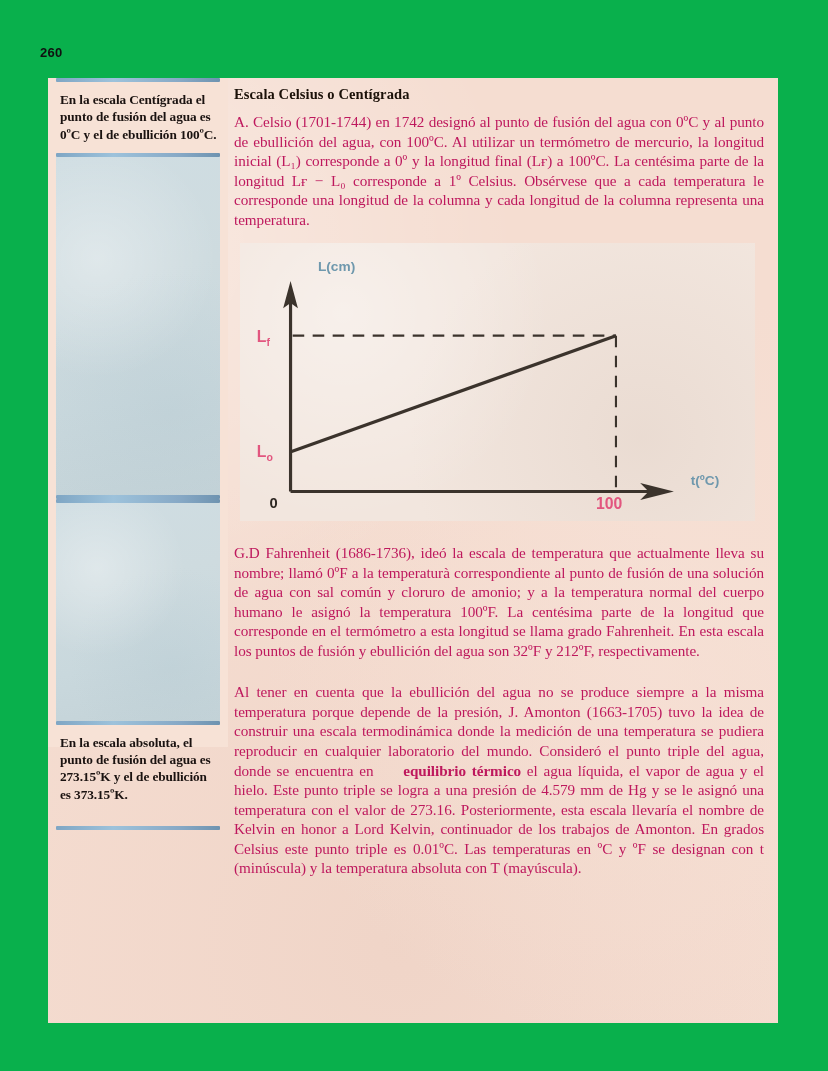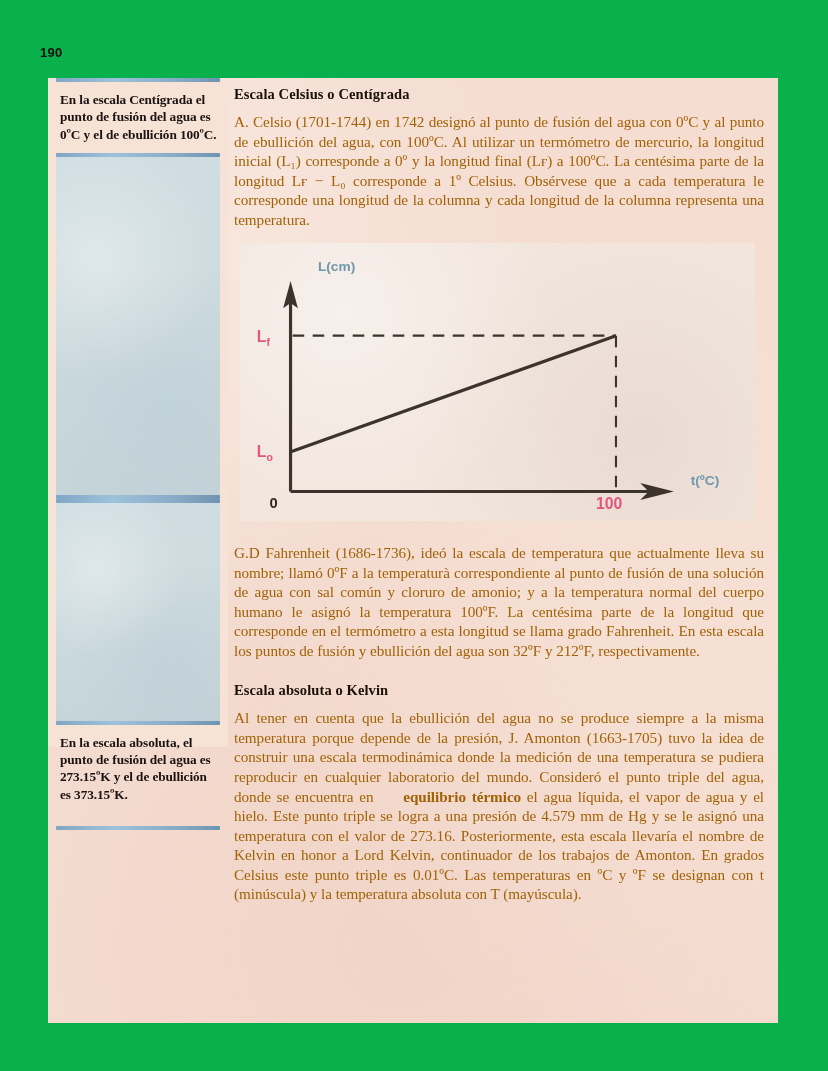--- a/index.html
+++ b/index.html
@@ -107,21 +107,21 @@
     font-size: 14.5px;
     color: #1a1008;
     margin: 0 0 9px 0;
     letter-spacing: 0.1px;
   }
 
   .body-par {
     font-family: "Liberation Serif", serif;
     font-size: 15.2px;
     line-height: 1.285;
-    color: #a16207;
+    color: #be185d;
     text-align: justify;
     margin: 0;
     letter-spacing: -0.05px;
   }
   .body-par b { font-weight: bold; margin-left: 24px; }
 
   
   #figure-block {
     margin: 14px 0 0 6px;
     width: 515px;
@@ -173,21 +173,21 @@
   .sub {
     font-size: 10px;
   }
 
   .gap-sm { height: 13px; }
   .gap-md { height: 22px; }
 </style>
 </head>
 <body>
 
-<div id="page-number">190</div>
+<div id="page-number">260</div>
 
 <div id="page-sheet">
 
   <div id="sidebar">
 
     <div class="rule"></div>
 
     <div class="note">En la escala Centígrada el punto de fusión del agua es 0ºC y el de ebullición 100ºC.</div>
 
     <div class="rule"></div>
@@ -263,18 +263,17 @@
       </div>
     </div>
 
     <div class="gap-md"></div>
 
 
     <p class="body-par">G.D Fahrenheit (1686-1736), ideó la escala de temperatura que actualmente lleva su nombre; llamó 0ºF a la temperaturà correspondiente al punto de fusión de una solución de agua con sal común y cloruro de amonio; y a la temperatura normal del cuerpo humano le asignó la temperatura 100ºF. La centésima parte de la longitud que corresponde en el termómetro a esta longitud se llama grado Fahrenheit. En esta escala los puntos de fusión y ebullición del agua son 32ºF y 212ºF, respectivamente.</p>
 
     <div class="gap-md"></div>
 
-    <h2 class="section-heading">Escala absoluta o Kelvin</h2>
 
     <p class="body-par"><span>Al tener en cuenta que la ebullición del agua no se produce siempre a la misma temperatura porque depende de la presión, J. Amonton (1663-1705) tuvo la idea de construir una escala termodinámica donde la medición de una temperatura se pudiera reproducir en cualquier laboratorio del mundo. Consideró el punto triple del agua, donde se encuentra en </span><b>equilibrio térmico</b><span> el agua líquida, el vapor de agua y el hielo. Este punto triple se logra a una presión de 4.579 mm de Hg y se le asignó una temperatura con el valor de 273.16. Posteriormente, esta escala llevaría el nombre de Kelvin en honor a Lord Kelvin, continuador de los trabajos de Amonton. En grados Celsius este punto triple es 0.01ºC. Las temperaturas en ºC y ºF se designan con t (minúscula) y la temperatura absoluta con T (mayúscula).</span></p>
 
   </div>
 </div>
 
 </body></html>

